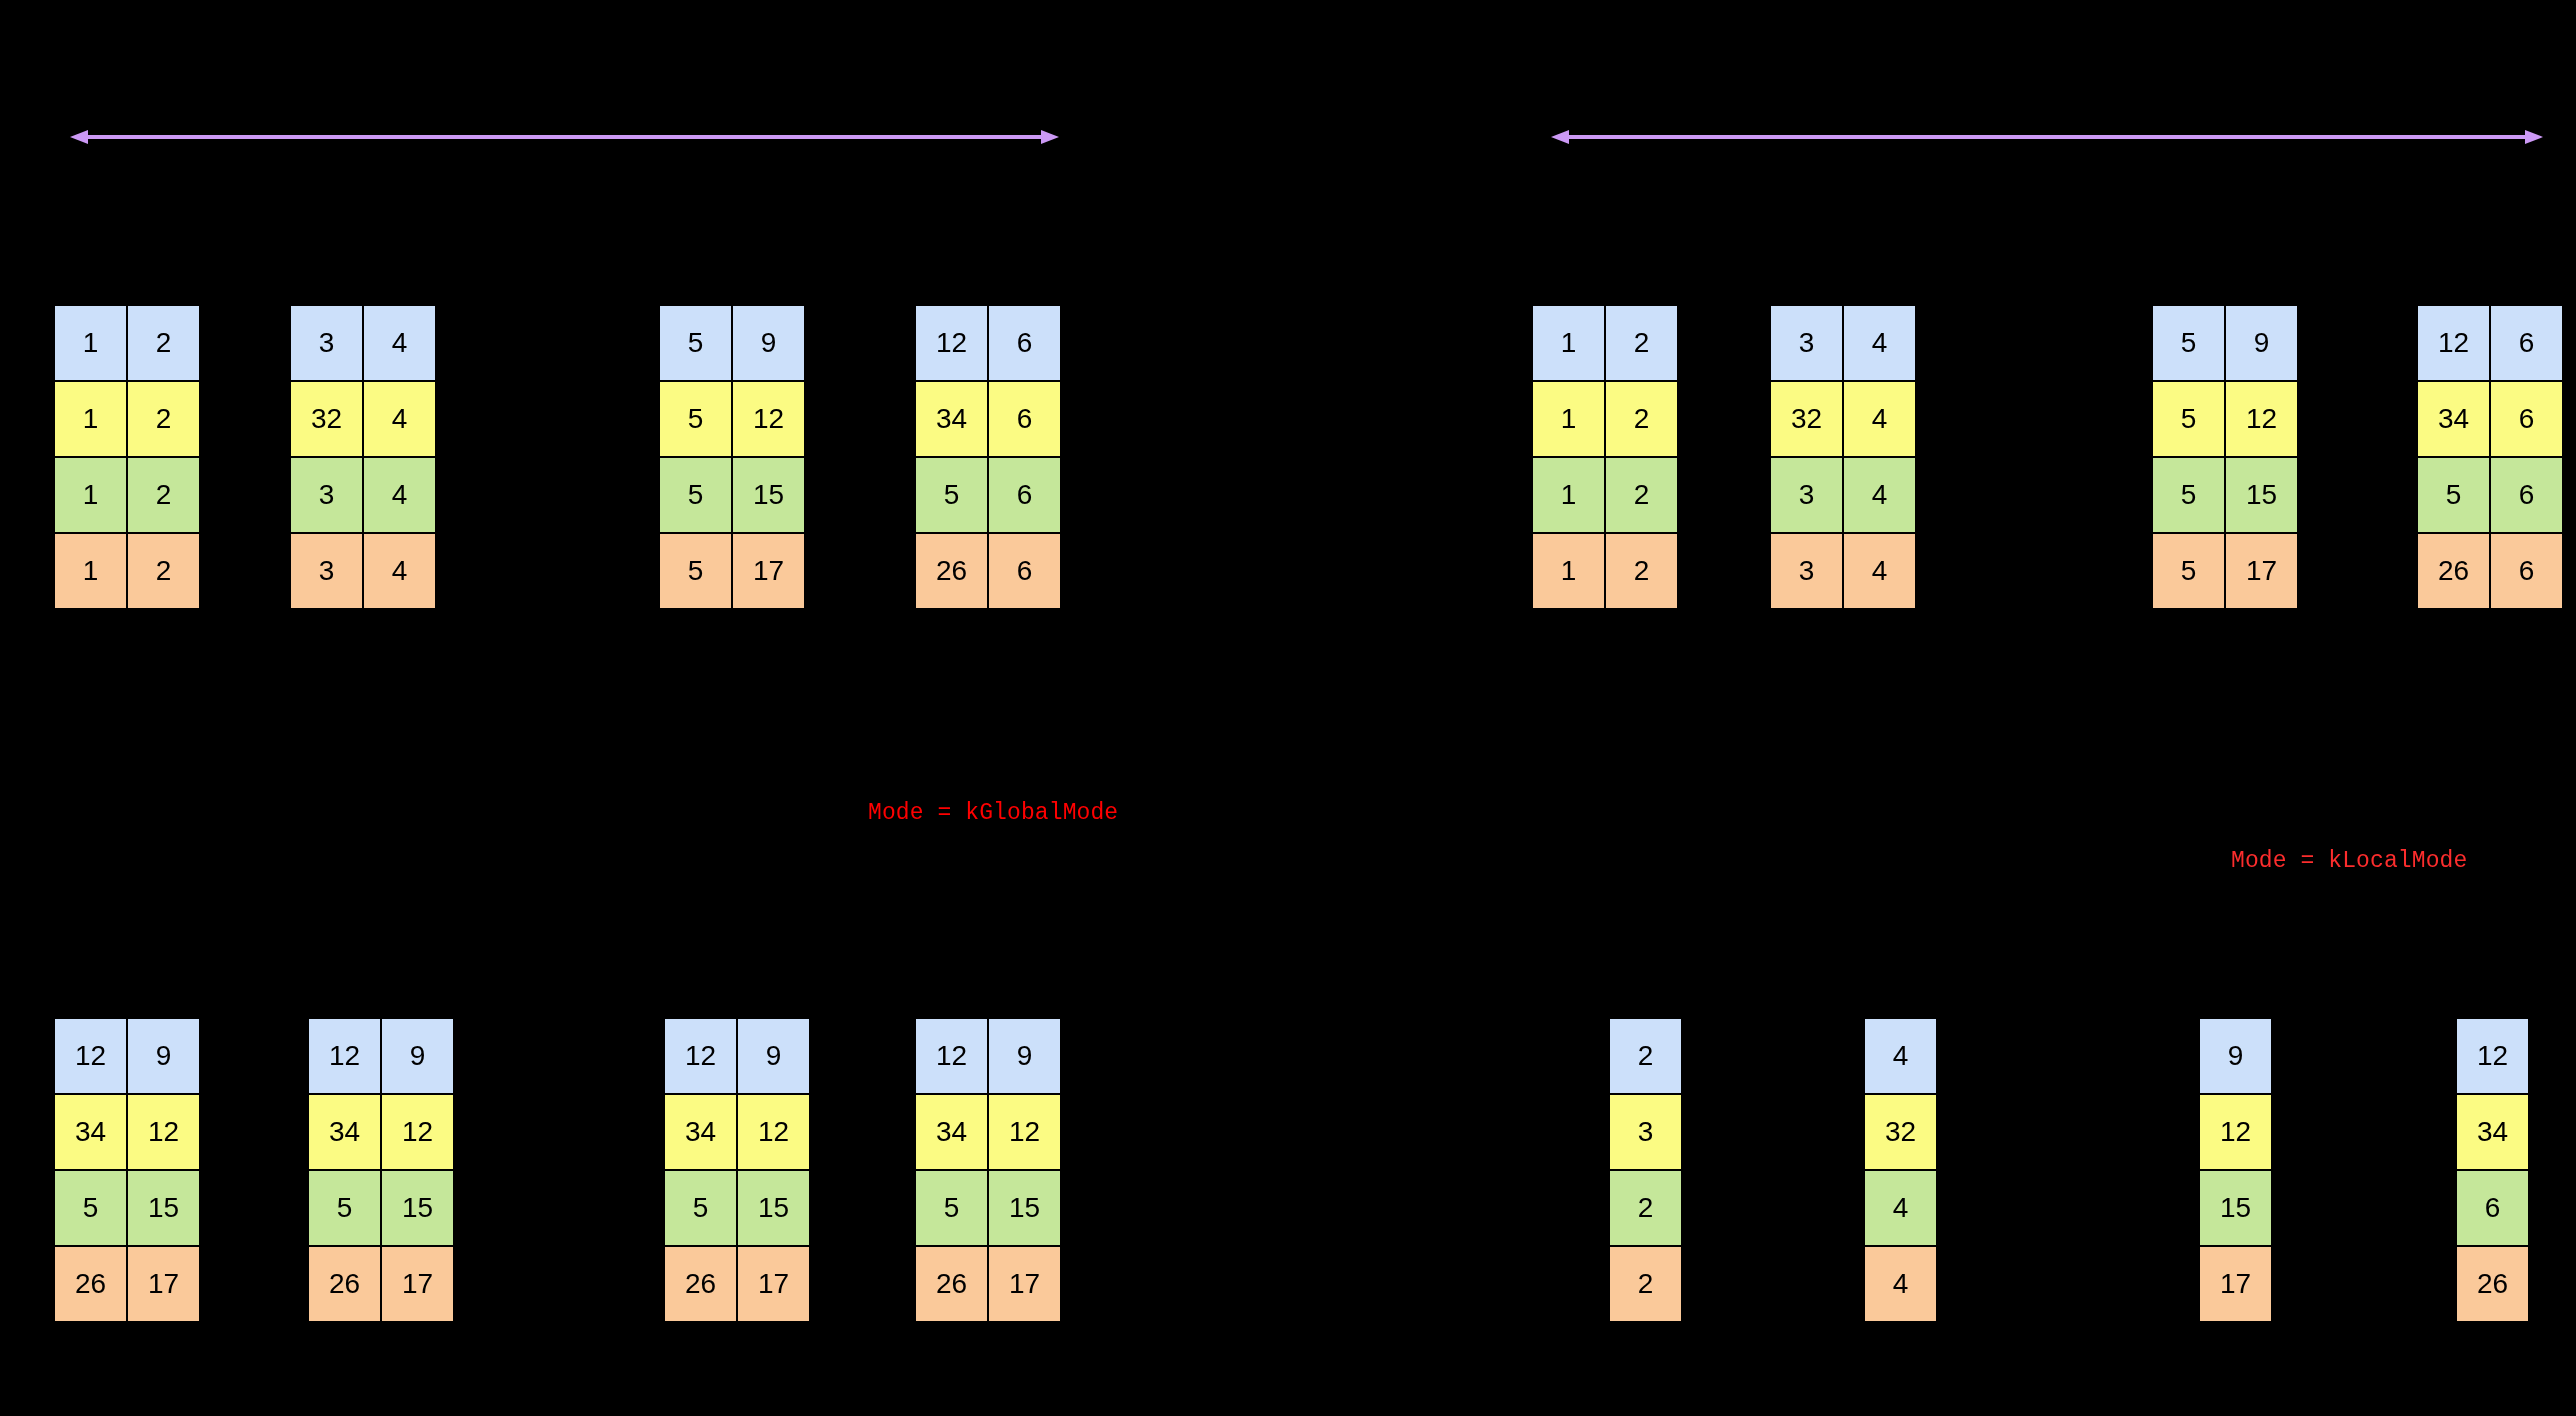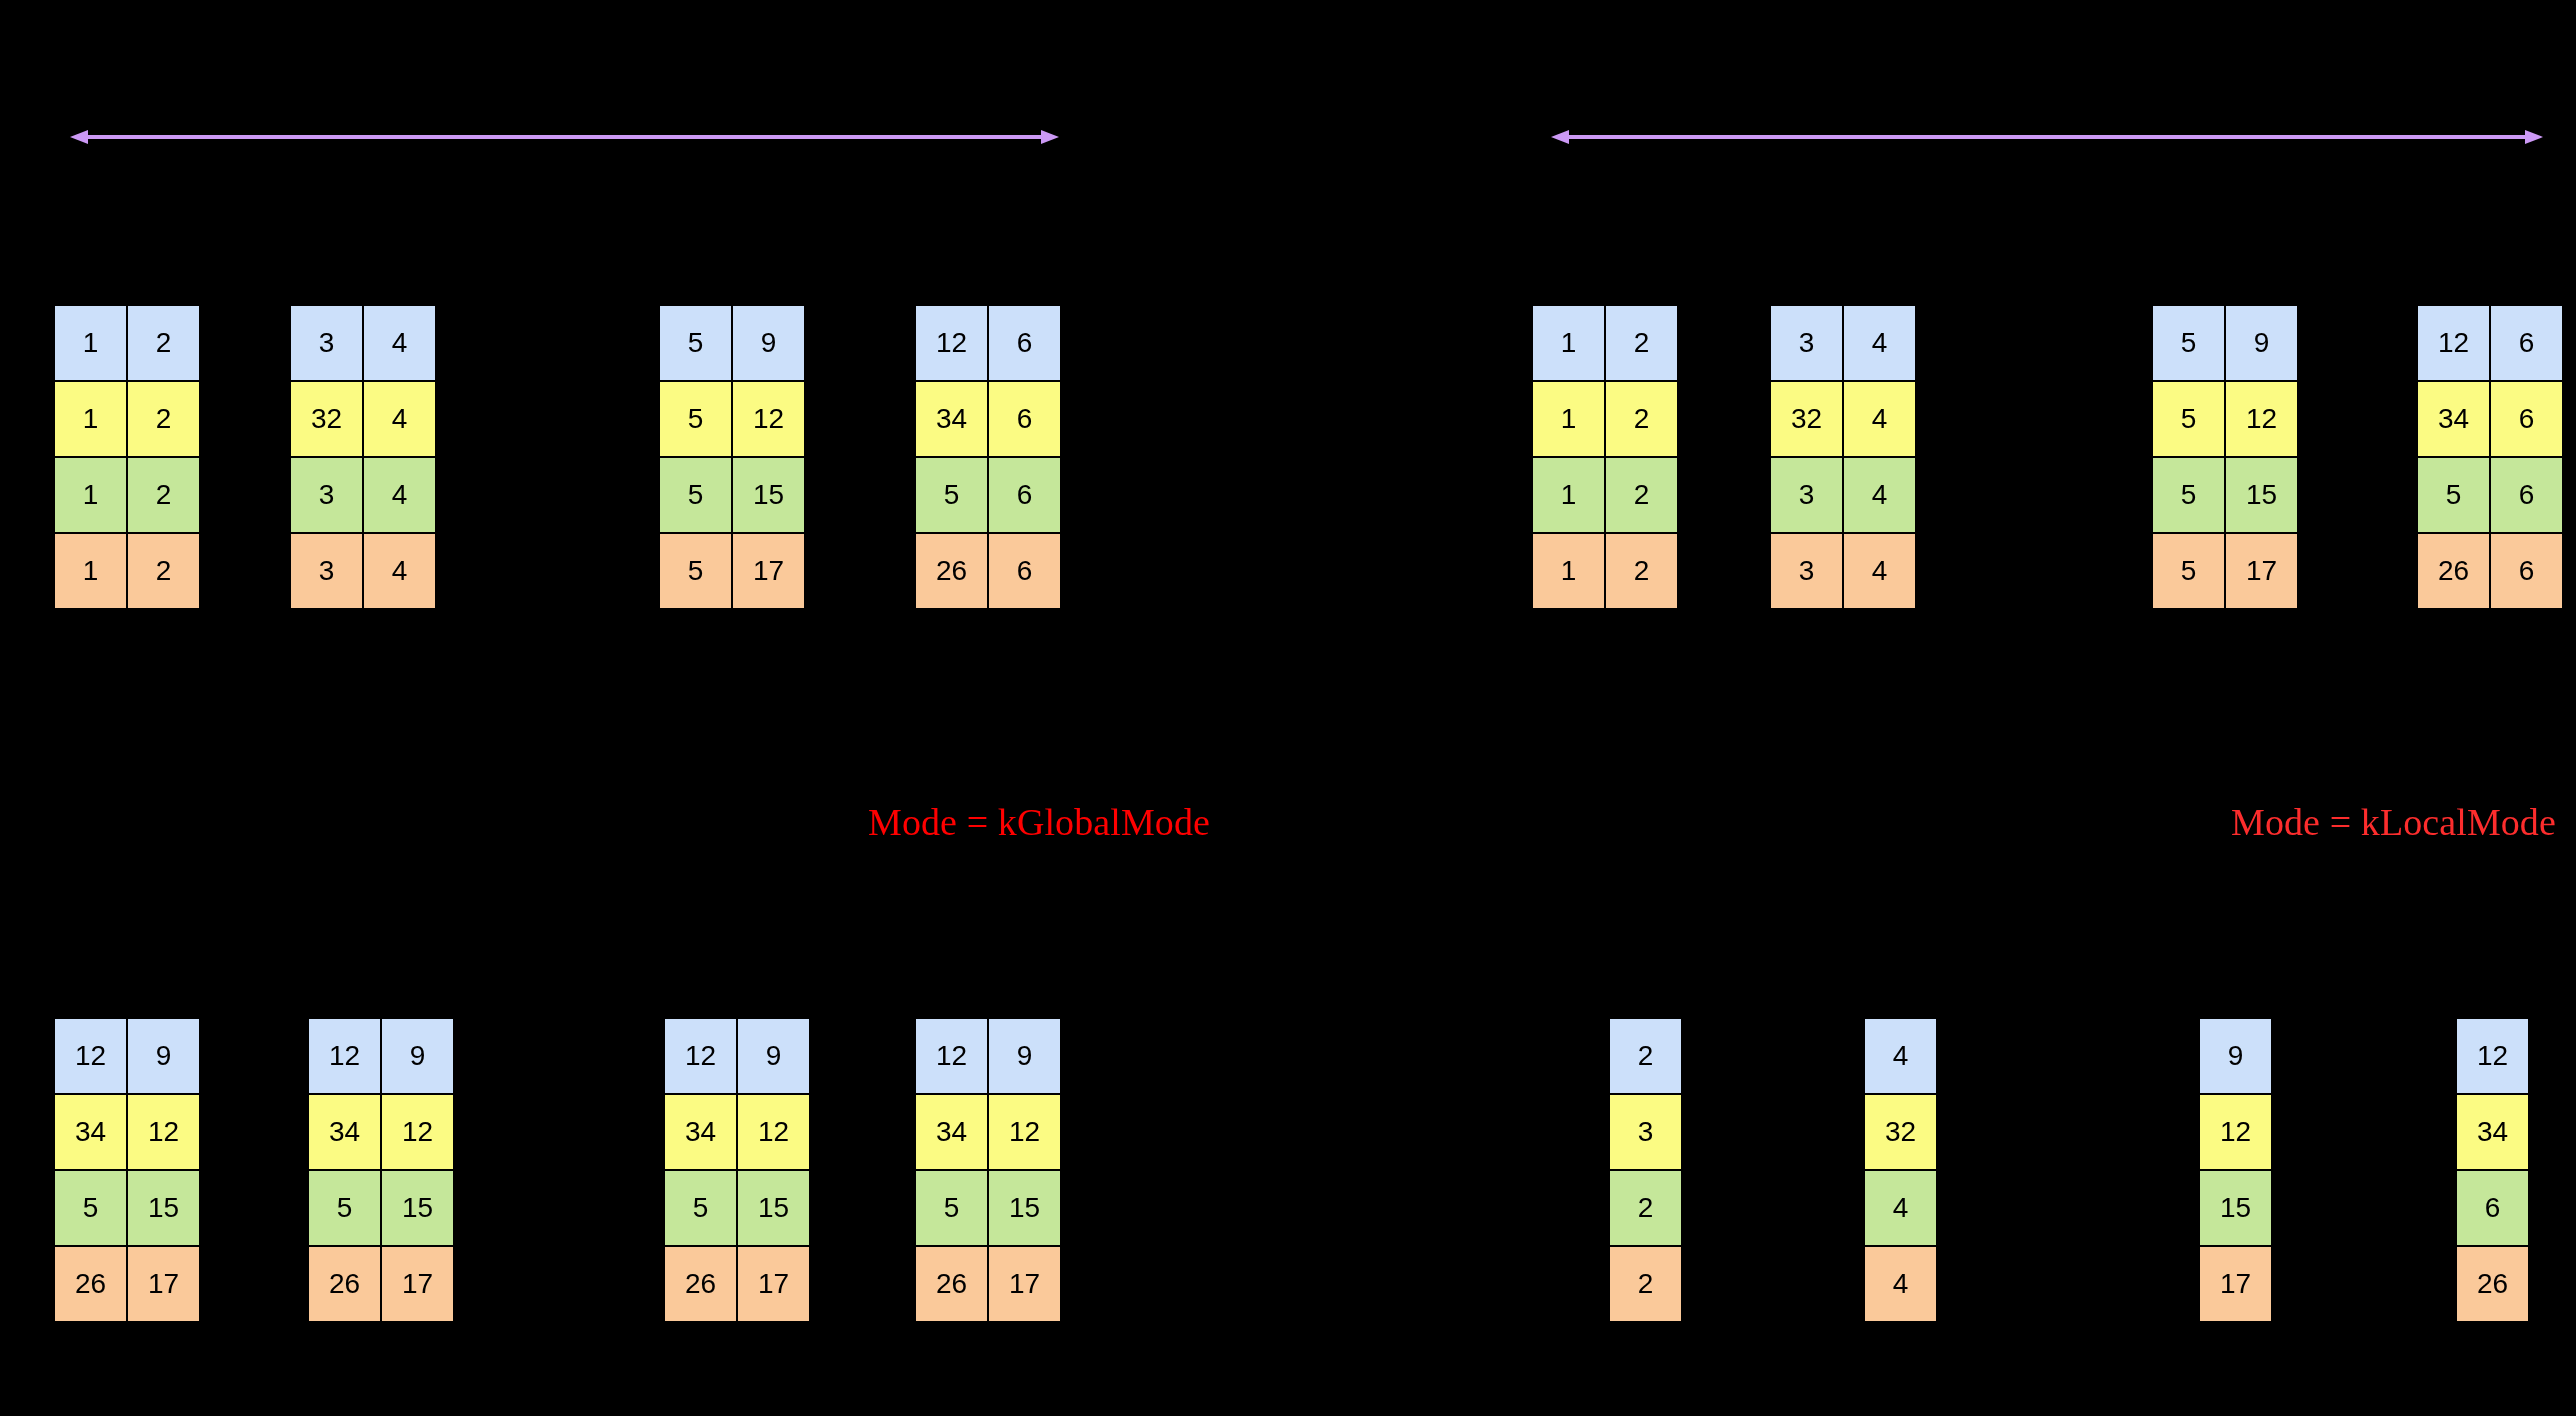--- a/index.html
+++ b/index.html
@@ -48,22 +48,22 @@
   }
   .arrow .head.right {
     right: 0px;
     border-left: 18px solid #cc99f5;
   }
 
   
   .mode-label {
     position: absolute;
     color: #ff0000;
-    font-size: 38px;
-    font-family: Liberation Serif, serif;
+    font-size: 23px;
+    font-family: Liberation Mono, monospace;
     white-space: nowrap;
     letter-spacing: 0.1px;
   }
   .mode-label.local { color: #fc2d2d; }
 
   
   .grid {
     position: absolute;
     display: flex;
     flex-direction: column;
@@ -102,21 +102,21 @@
     <div class="shaft"></div>
     <div class="head right"></div>
   </div>
   <div class="arrow" id="arrow-1" style="left: 1551px; top: 130px; width: 992px;">
     <div class="head left"></div>
     <div class="shaft"></div>
     <div class="head right"></div>
   </div>
 
   <div class="mode-label global" id="label-global" style="left: 868px; top: 800px;">Mode = kGlobalMode</div>
-  <div class="mode-label local" id="label-local" style="left: 2231px; top: 800px;">Mode = kLocalMode</div>
+  <div class="mode-label local" id="label-local" style="left: 2231px; top: 848px;">Mode = kLocalMode</div>
 
   <div id="grid-host">
       <div class="grid" style="left: 53px; top: 304px;">
         <div class="row">
           <div class="cell c-blue">1</div>
           <div class="cell c-blue">2</div>
         </div>
         <div class="row">
           <div class="cell c-yellow">1</div>
           <div class="cell c-yellow">2</div>

